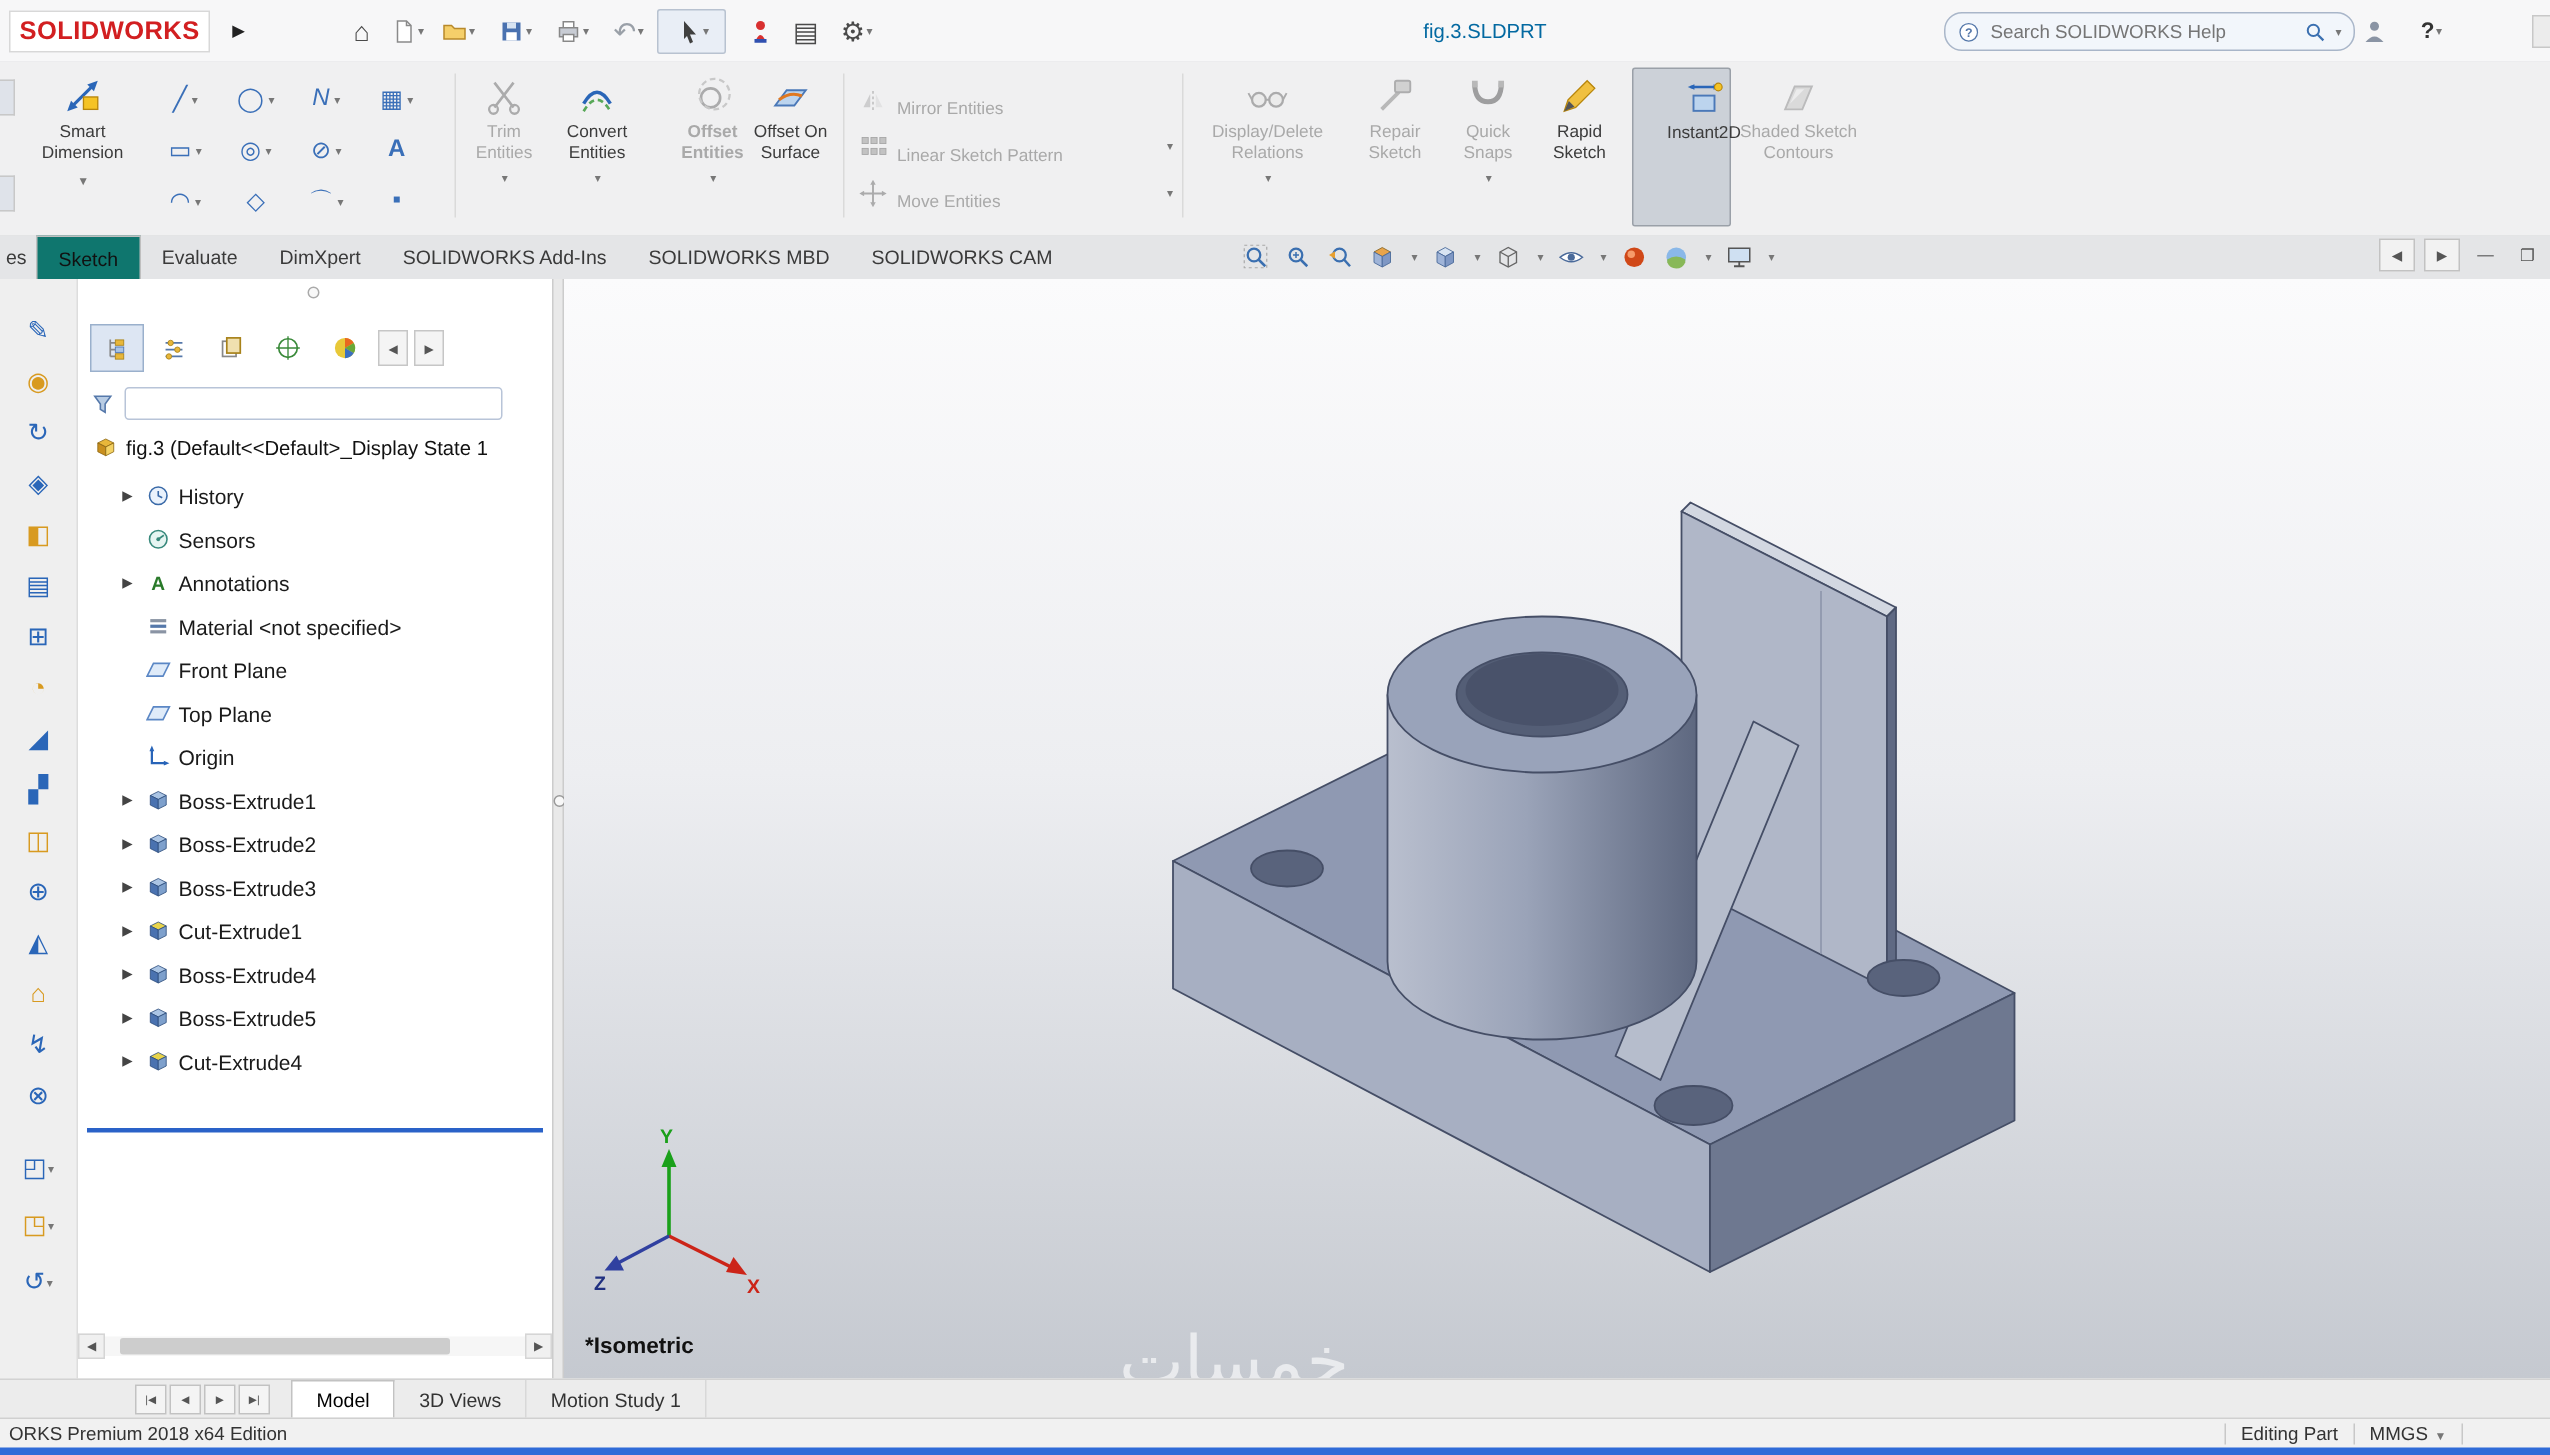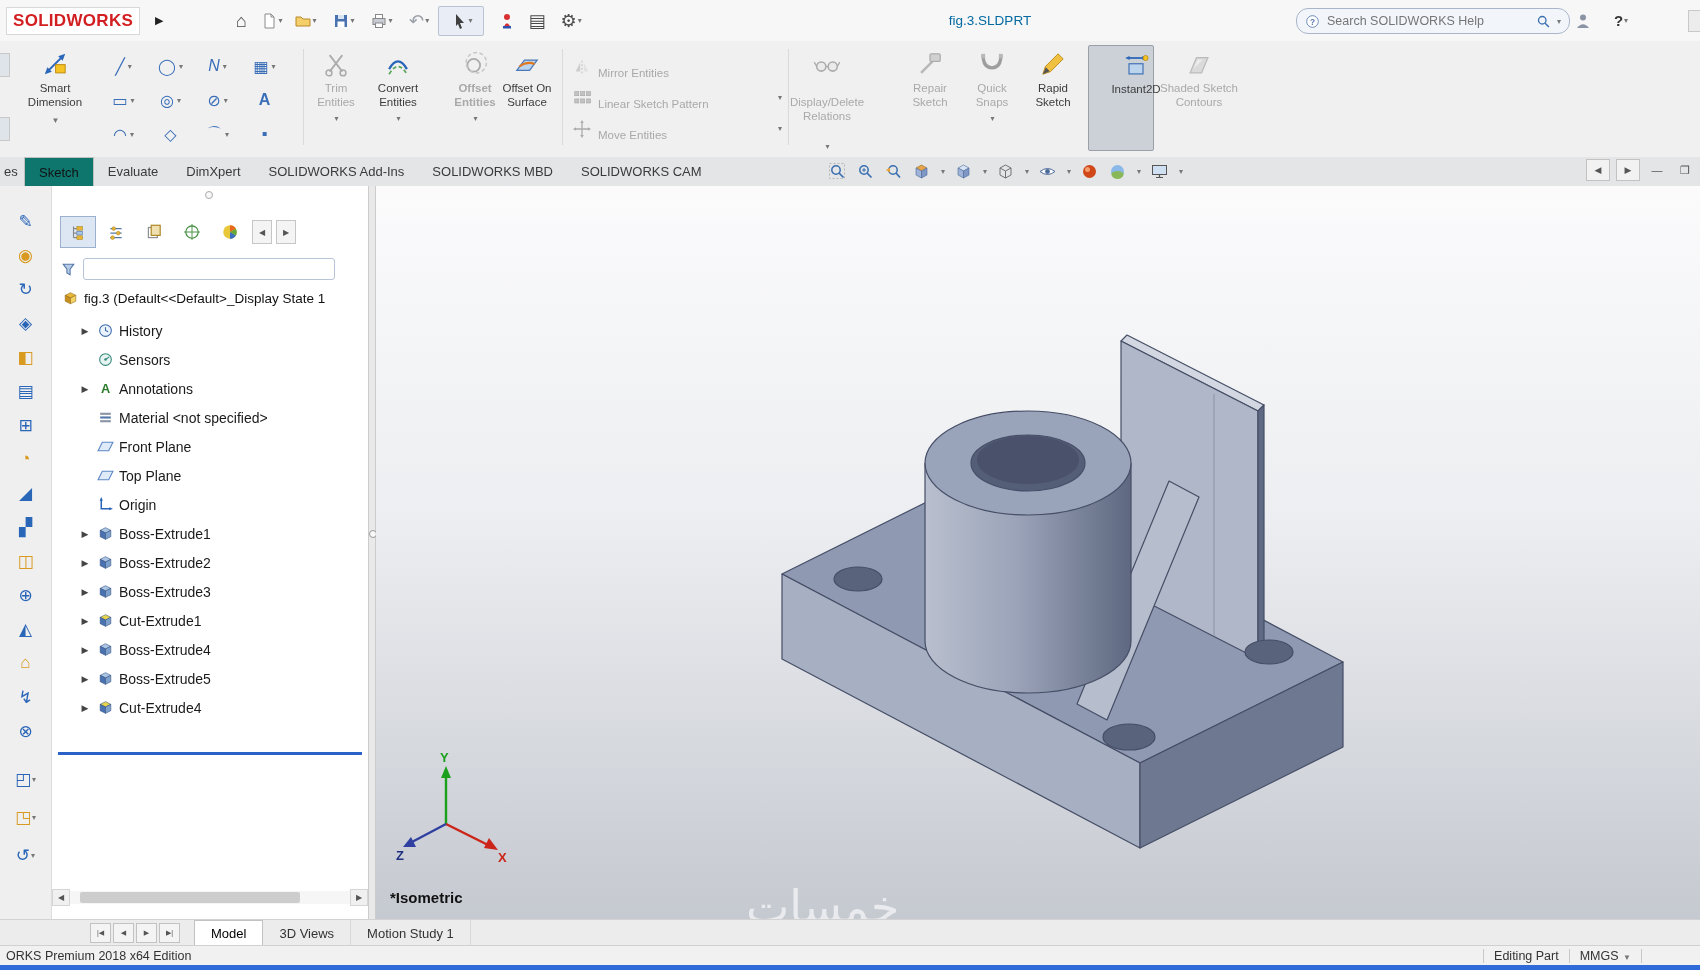--- a/index.html
+++ b/index.html
@@ -537,21 +537,21 @@
       <svg>
           <use href="#ic-move"></use>
         </svg>
       <span class="rlabel">Move Entities</span>
       <span class="dd8" style="margin-left:auto">▾</span>
     </div>
   </div>
 
   <div class="rsep" style="left:788px;"></div>
 
-  <div class="rbtn disabled" style="left:776px;width:102px;gap:14px;">
+  <div class="rbtn disabled" style="left:794px;width:102px;">
     <svg class="ric">
         <use href="#ic-ddrel"></use>
       </svg>
     <span class="rlabel">Display/Delete Relations</span>
     <span class="dd8" style="margin-top:4px">▾</span>
   </div>
   <div class="rbtn disabled" style="left:900px;width:60px;">
     <svg class="ric">
         <use href="#ic-repair"></use>
       </svg>

